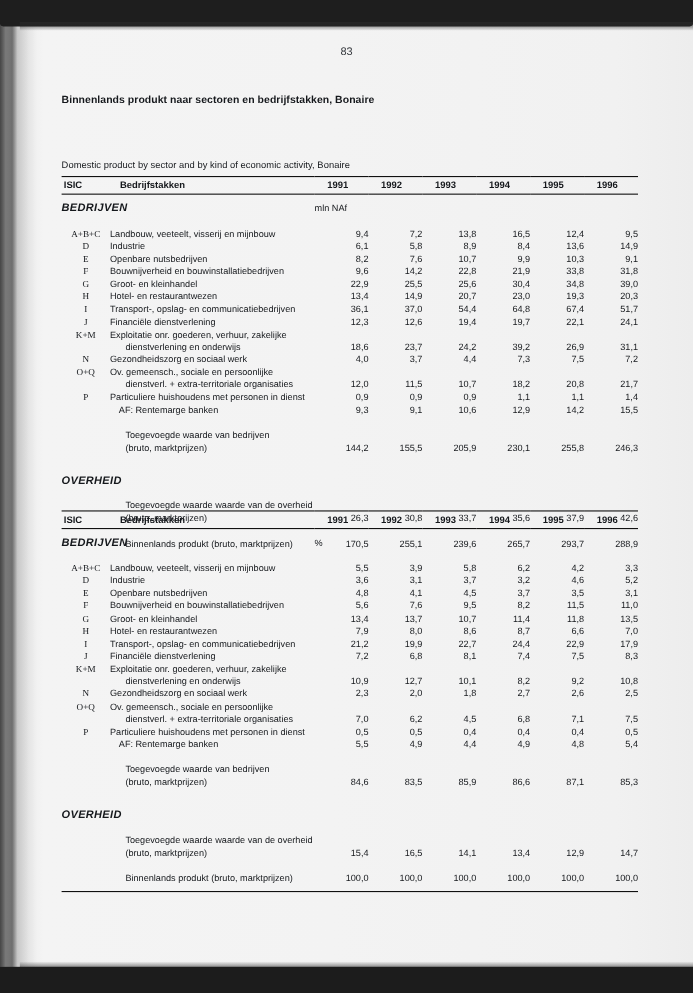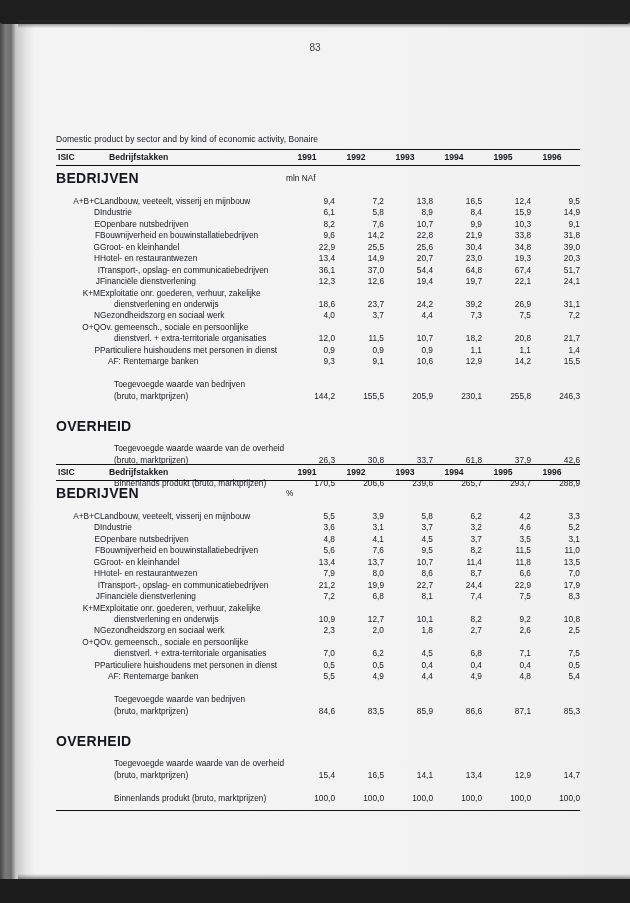--- a/index.html
+++ b/index.html
@@ -123,42 +123,44 @@
     padding-right: 7px;
   }
 
   table.stat td {
     padding: 0;
     vertical-align: top;
     line-height: 11.45px;
     height: 11.45px;
   }
   td.isic {
-    text-align: right;
+    text-align: center;
     padding-right: 4px;
     white-space: nowrap;
+    font-family: Liberation Serif, serif;
   }
   td.label {
     text-align: left;
     white-space: nowrap;
   }
   td.val {
     text-align: right;
     padding-right: 7px;
     white-space: nowrap;
   }
 
   tr.spacer td { height: 11.45px; line-height: 11.45px; }
   tr.spacer-sm td { height: 7px; line-height: 7px; }
 
   td.section {
     font-weight: bold;
     letter-spacing: 0.3px;
     padding-left: 22px;
-    font-size: 14px;
+    font-size: 10px;
+    font-style: italic;
   }
   td.unit {
     text-align: left;
     padding-left: 4px;
     font-weight: normal;
     margin-top: 48px;
   }
   td.unit-pct {
     text-align: left;
     padding-left: 8px;
@@ -182,20 +184,21 @@
 <div id="page-curl-bottom"></div>
 <div id="bottom-band"></div>
 
 <div id="content">
 
   <div class="page-number">83</div>
 
   <div class="table-block" style="top:64px;">
 
     <div class="titles">
+      <div class="title-2">Binnenlands produkt naar sectoren en bedrijfstakken, Bonaire</div>
       <div class="title-3">Domestic product by sector and by kind of economic activity, Bonaire</div>
     </div>
 
     <table class="stat">
       <colgroup>
         <col class="c-isic">
           <col class="c-label">
         <col class="c-year">
           <col class="c-year">
           <col class="c-year">
@@ -237,21 +240,21 @@
             <td class="val">12,4</td>
             <td class="val">9,5</td>
           </tr>
           <tr>
             <td class="isic">D</td>
             <td class="label">Industrie</td>
             <td class="val">6,1</td>
             <td class="val">5,8</td>
             <td class="val">8,9</td>
             <td class="val">8,4</td>
-            <td class="val">15,9</td>
+            <td class="val">13,6</td>
             <td class="val">14,9</td>
           </tr>
           <tr>
             <td class="isic">E</td>
             <td class="label">Openbare nutsbedrijven</td>
             <td class="val">8,2</td>
             <td class="val">7,6</td>
             <td class="val">10,7</td>
             <td class="val">9,9</td>
             <td class="val">10,3</td>
@@ -421,32 +424,32 @@
             <td class="val">&nbsp;</td>
             <td class="val">&nbsp;</td>
             <td class="val">&nbsp;</td>
           </tr>
           <tr>
             <td class="isic">&nbsp;</td>
             <td class="label indent1">(bruto, marktprijzen)</td>
             <td class="val">26,3</td>
             <td class="val">30,8</td>
             <td class="val">33,7</td>
-            <td class="val">61,8</td>
+            <td class="val">35,6</td>
             <td class="val">37,9</td>
             <td class="val">42,6</td>
           </tr>
           <tr class="spacer">
             <td colspan="8">&nbsp;</td>
           </tr>
           <tr>
             <td class="isic">&nbsp;</td>
             <td class="label indent1">Binnenlands produkt (bruto, marktprijzen)</td>
             <td class="val">170,5</td>
-            <td class="val">206,6</td>
+            <td class="val">255,1</td>
             <td class="val">239,6</td>
             <td class="val">265,7</td>
             <td class="val">293,7</td>
             <td class="val">288,9</td>
           </tr>
         </tbody>
     </table>
   </div>
 
   <div class="table-block" style="top:442px;">

